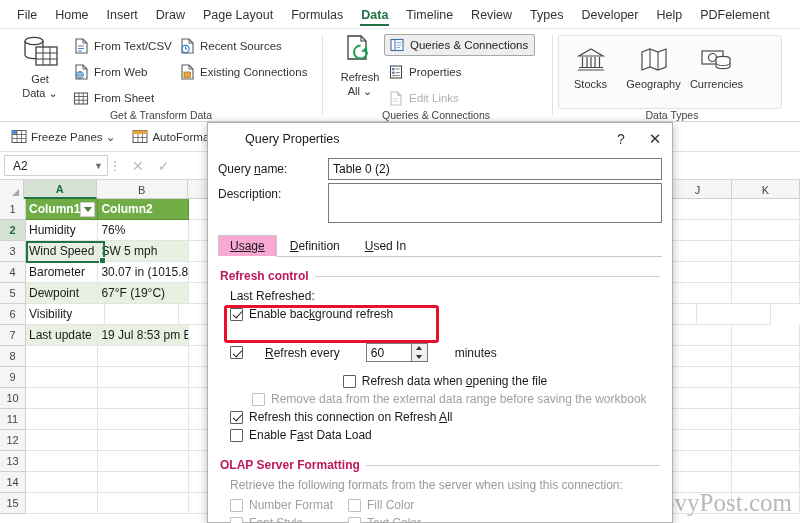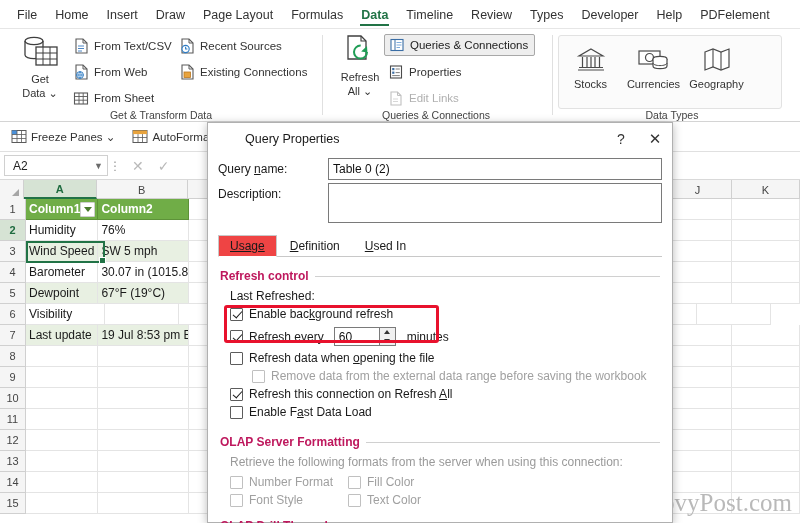--- a/index.html
+++ b/index.html
@@ -226,21 +226,21 @@
     margin: 12px 10px 0 10px; height: 22px;
     display: flex; align-items: flex-end;
     border-bottom: 1px solid #c8c8c8;
   }
   .dtab {
     font-size: 12px; color: #1a1a1a; padding: 3px 11px 3px 11px;
     border: 1px solid transparent; border-bottom: none; margin-right: 1px;
   }
   .dtab u { text-decoration: underline; }
   .dtab.active {
-    background: #ef4444; border: 1px solid #c8c8c8; border-bottom: 1px solid #ffffff;
+    background: #f9a8d4; border: 1px solid #c8c8c8; border-bottom: 1px solid #ffffff;
     margin-bottom: -1px;
     text-decoration: underline;
   }
 
   .dlg-body { padding: 10px 12px 0 12px; position: relative; }
   .grouplabel {
     display: flex; align-items: center; font-size: 12px; color: #be185d; font-weight: bold;
     margin-top: 2px;
   }
   .grouplabel .line { flex: 1; height: 1px; background: #d0d0d0; margin-left: 6px; }
@@ -441,36 +441,36 @@
         <div class="dtbtn">
           <svg width="30" height="26" viewBox="0 0 30 26">
             <path d="M15 2 L27 9 H3 Z" fill="none" stroke="#4a4a4a" stroke-width="1.2"></path>
             <path d="M6.5 10 V20 M11 10 V20 M15 10 V20 M19 10 V20 M23.5 10 V20" stroke="#4a4a4a" stroke-width="1.2"></path>
             <path d="M3 20.5 H27 M2 23 H28" stroke="#4a4a4a" stroke-width="1.2"></path>
           </svg>
           <div class="lbl">Stocks</div>
         </div>
 
         <div class="dtbtn">
+          <svg width="30" height="26" viewBox="0 0 30 26">
+            <path d="M3 5 L11 2 L19 5 L27 2 V20 L19 23 L11 20 L3 23 Z" fill="#fff" stroke="#4a4a4a" stroke-width="1.2"></path>
+            <path d="M11 2 V20 M19 5 V23" stroke="#4a4a4a" stroke-width="1.1"></path>
+          </svg>
+          <div class="lbl">Geography</div>
+        </div>
+
+        <div class="dtbtn">
           <svg width="34" height="26" viewBox="0 0 34 26">
             <rect x="2" y="4" width="21" height="13" fill="#fff" stroke="#4a4a4a" stroke-width="1.2"></rect>
             <circle cx="12.5" cy="10.5" r="4" fill="none" stroke="#4a4a4a" stroke-width="1.2"></circle>
             <ellipse cx="23" cy="12" rx="7" ry="2.6" fill="#fff" stroke="#4a4a4a" stroke-width="1.2"></ellipse>
             <path d="M16 12 V19 C16 20.4 19 21.6 23 21.6 C27 21.6 30 20.4 30 19 V12" fill="#fff" stroke="#4a4a4a" stroke-width="1.2"></path>
             <path d="M16 16 C16 17.4 19 18.6 23 18.6 C27 18.6 30 17.4 30 16" fill="none" stroke="#4a4a4a" stroke-width="1"></path>
           </svg>
           <div class="lbl">Currencies</div>
-        </div>
-
-        <div class="dtbtn">
-          <svg width="30" height="26" viewBox="0 0 30 26">
-            <path d="M3 5 L11 2 L19 5 L27 2 V20 L19 23 L11 20 L3 23 Z" fill="#fff" stroke="#4a4a4a" stroke-width="1.2"></path>
-            <path d="M11 2 V20 M19 5 V23" stroke="#4a4a4a" stroke-width="1.1"></path>
-          </svg>
-          <div class="lbl">Geography</div>
         </div>
       </div>
       <div class="rgroup-label" style="left:0; width:232px;">Data Types</div>
     </div>
   </div>
 
   <div class="toolbar2">
     <div class="tb2item">
       <span class="ico">
         <svg width="16" height="15" viewBox="0 0 16 15">
@@ -792,38 +792,38 @@
         <span class="line"></span>
       </div>
 
       <div class="sub">Last Refreshed:</div>
 
       <div class="cbrow">
         <span class="cb checked"></span>
         <span class="lbl-u"><span>Enable bac</span><u>k</u><span>ground refresh</span></span>
       </div>
 
-      <div class="cbrow" style="margin-top:6px;">
+      <div class="cbrow" style="margin-top:22px;gap:16px;">
         <span class="cb checked"></span>
         <span class="lbl-u"><u>R</u><span>efresh every</span></span>
         <span class="spin-wrap">
           <span class="spin-input">60</span>
           <span class="spinner">
             <span class="spin-half">
                 <span class="up"></span>
               </span>
             <span class="spin-half">
                 <span class="down"></span>
               </span>
           </span>
         </span>
         <span class="mins">minutes</span>
       </div>
 
-      <div class="cbrow" style="margin-top:5px;">
+      <div class="cbrow" style="margin-top:12px;justify-content:center;">
         <span class="cb"></span>
         <span class="lbl-u"><span>Refresh data when </span><u>o</u><span>pening the file</span></span>
       </div>
 
       <div class="cbrow indent gray">
         <span class="cb gray-b"></span>
         <span>Remove data from the external data range before saving the workbook</span>
       </div>
 
       <div class="cbrow">

